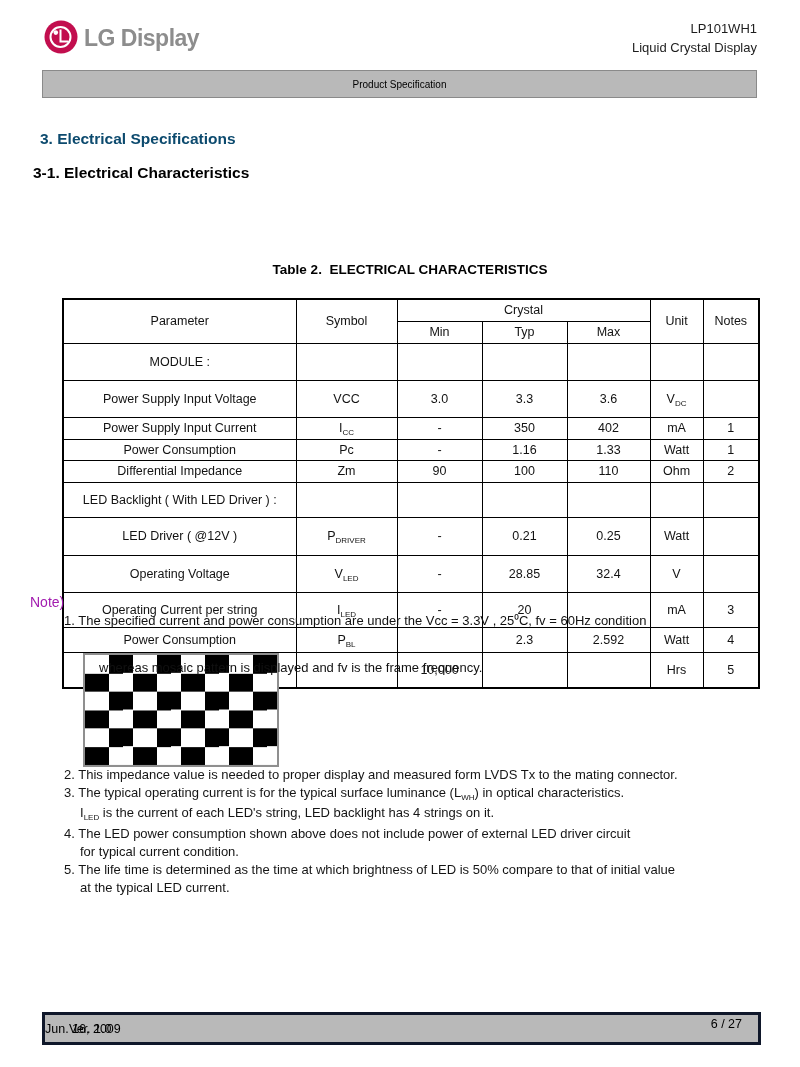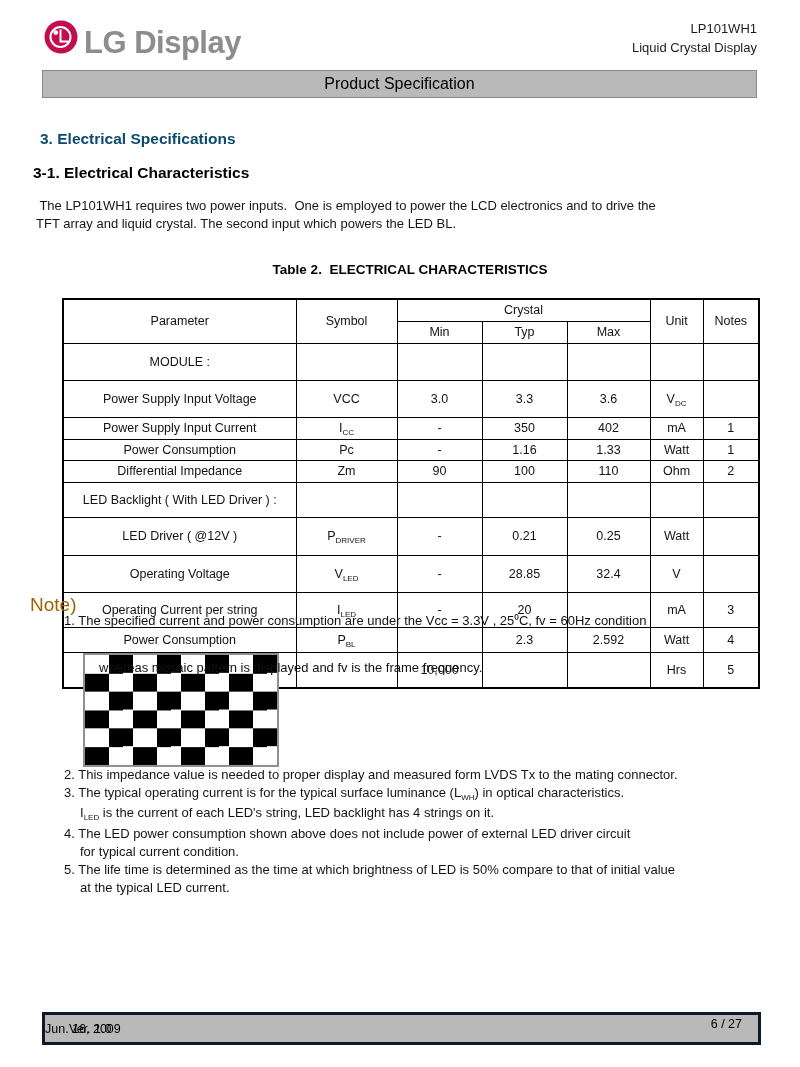--- a/index.html
+++ b/index.html
@@ -1,27 +1,27 @@
 <!DOCTYPE html>
 <html><head>
 <meta charset="utf-8">
 <style>
   html,body{margin:0;padding:0;background:#fff;}
   .page{position:relative;width:800px;height:1067px;background:#ffffff;
         font-family:"Liberation Sans",sans-serif;color:#141414;overflow:hidden;}
 
   
   .logo{position:absolute;left:44px;top:20px;width:34px;height:34px;}
-  .brand{position:absolute;left:84px;top:25px;font-size:31px;font-weight:bold;
+  .brand{position:absolute;left:84px;top:25px;font-size:23px;font-weight:bold;
          color:#8d8d8d;letter-spacing:-0.5px;}
   .hdr-right{position:absolute;right:43px;top:19px;text-align:right;
              font-size:13px;line-height:19px;color:#1d1d1d;}
   .banner{position:absolute;left:42px;top:70px;width:713px;height:26px;
           background:#b9b9b9;border:1px solid #8a8a8a;display:flex;
-          align-items:center;justify-content:center;font-size:16px;color:#000;}
+          align-items:center;justify-content:center;font-size:10px;color:#000;}
 
   
   .h1{position:absolute;left:40px;top:130px;font-size:15.5px;font-weight:bold;color:#0c4a6e;}
   .h2{position:absolute;left:33px;top:164px;font-size:15.5px;font-weight:bold;color:#000;}
   .intro{position:absolute;left:36px;top:197px;width:726px;font-size:13px;
          line-height:18px;color:#161616;}
 
   
   .tbl-title{position:absolute;left:62px;top:262px;width:696px;text-align:center;
              font-size:13.5px;font-weight:bold;color:#000;white-space:pre;}
@@ -29,21 +29,21 @@
              table-layout:fixed;font-size:12.5px;border:2px solid #000;background:transparent;z-index:1;}
   table.spec th,table.spec td{border:1px solid #000;padding:0;font-weight:normal;
              text-align:center;vertical-align:middle;color:#121212;overflow:visible;white-space:nowrap;}
   table.spec thead tr.hr1{height:22px;}
   table.spec thead tr.hr2{height:22px;padding-left:42px;}
   td.c-param{text-align:left;padding-left:8px;}
   .cellc{position:relative;z-index:10;}
   .sb{font-size:8px;position:relative;top:3px;}
 
   
-  .note-label{position:absolute;left:30px;top:594px;font-size:19px;z-index:20;color:#a16207;}
+  .note-label{position:absolute;left:30px;top:594px;font-size:14px;z-index:20;color:#a21caf;}
   .note-l1{position:absolute;left:64px;top:611px;font-size:13px;z-index:20;color:#111;white-space:nowrap;}
   .note-l2{position:absolute;left:99px;top:629px;font-size:13px;z-index:20;color:#111;white-space:nowrap;margin-top:31px;}
 
   
   .mosaic{position:absolute;left:83px;top:653px;width:196px;height:114px;
           box-sizing:border-box;border:2px solid #8f8f8f;z-index:5;}
 
   
   .notes{position:absolute;left:64px;top:766px;width:700px;font-size:13px;
          line-height:18.2px;color:#151515;z-index:2;}
@@ -75,24 +75,20 @@
     <div>LP101WH1</div>
     <div>Liquid Crystal Display</div>
   </div>
 
   <div class="banner">
     <span>Product Specification</span>
   </div>
 
   <div class="h1">3. Electrical Specifications</div>
   <div class="h2">3-1. Electrical Characteristics</div>
-  <div class="intro">
-    <div style="white-space:pre;"> The LP101WH1 requires two power inputs.  One is employed to power the LCD electronics and to drive the</div>
-    <div>TFT array and liquid crystal. The second input which powers the LED BL.</div>
-  </div>
 
   <div class="tbl-title">Table 2.  ELECTRICAL CHARACTERISTICS</div>
 
   <table class="spec">
     <colgroup>
       <col style="width:233px">
         <col style="width:101px">
         <col style="width:85px">
       <col style="width:85px">
         <col style="width:83px">

